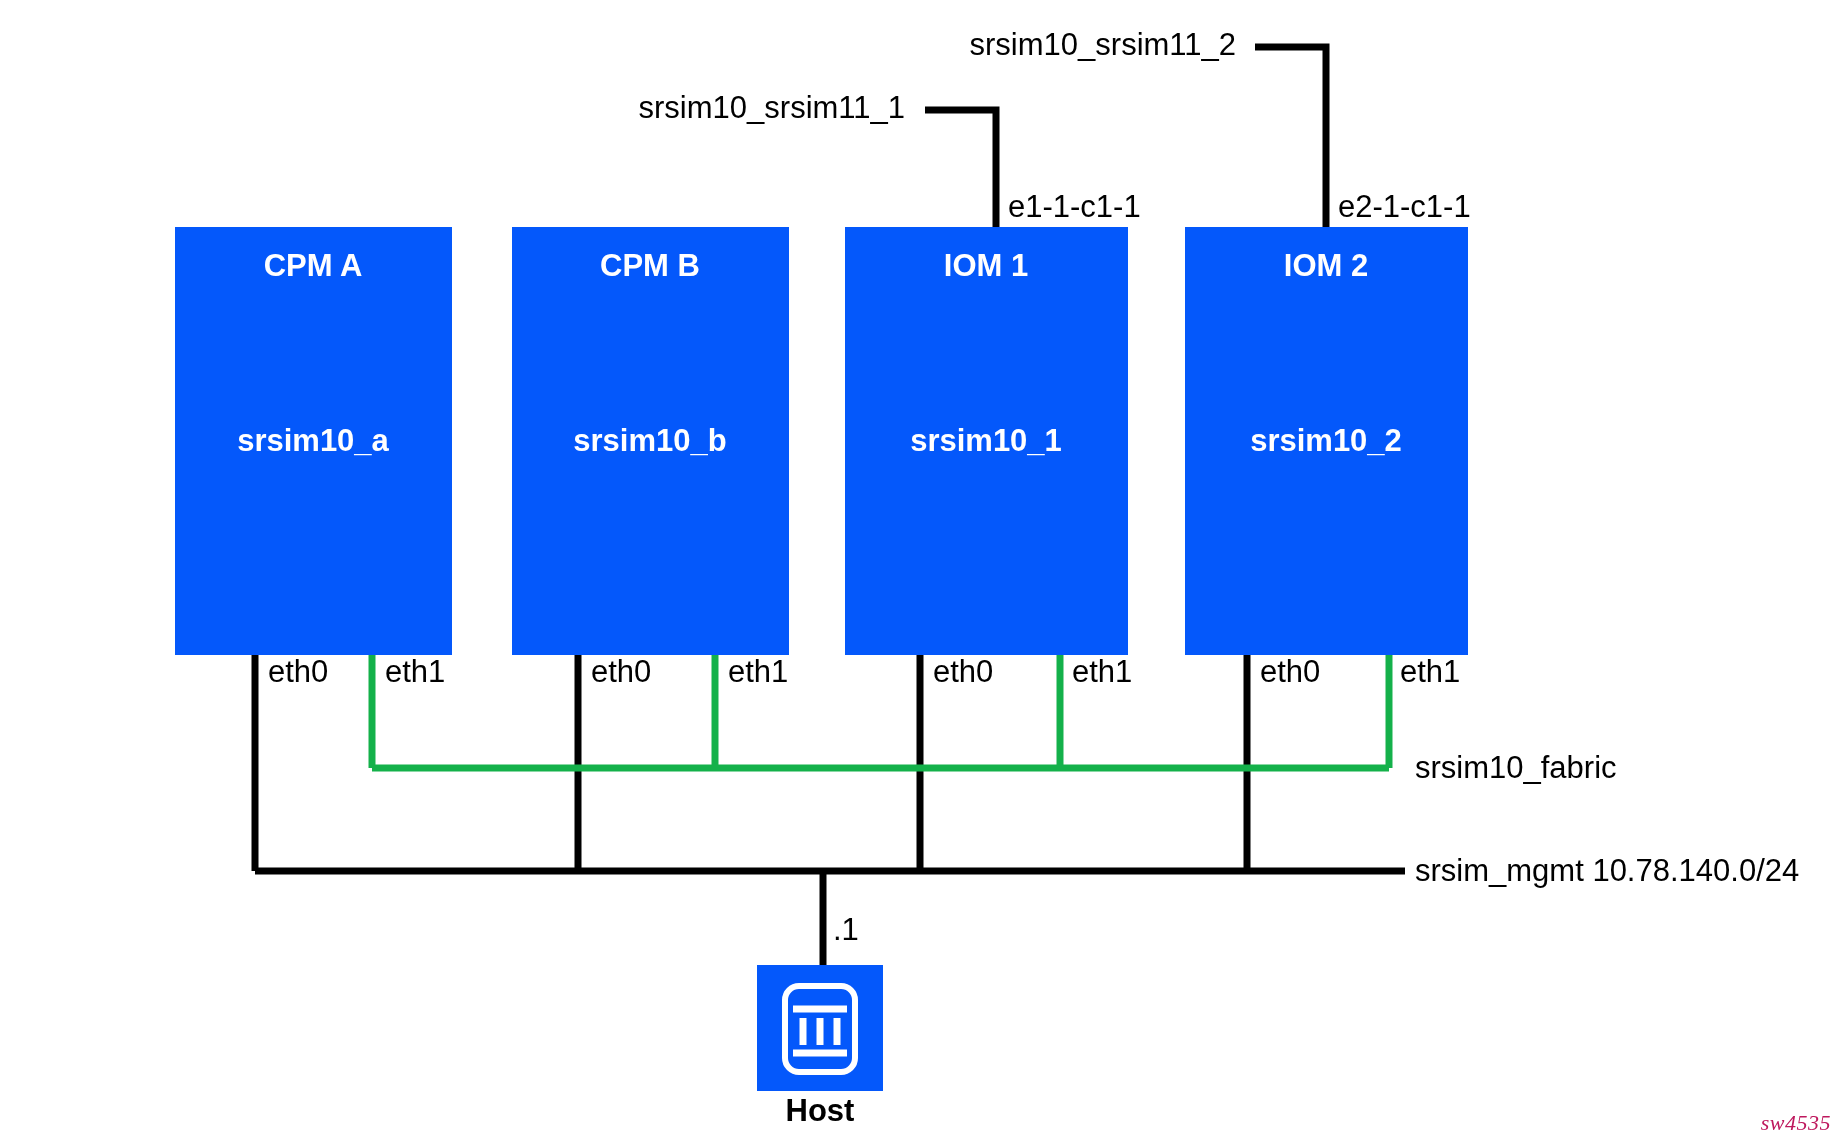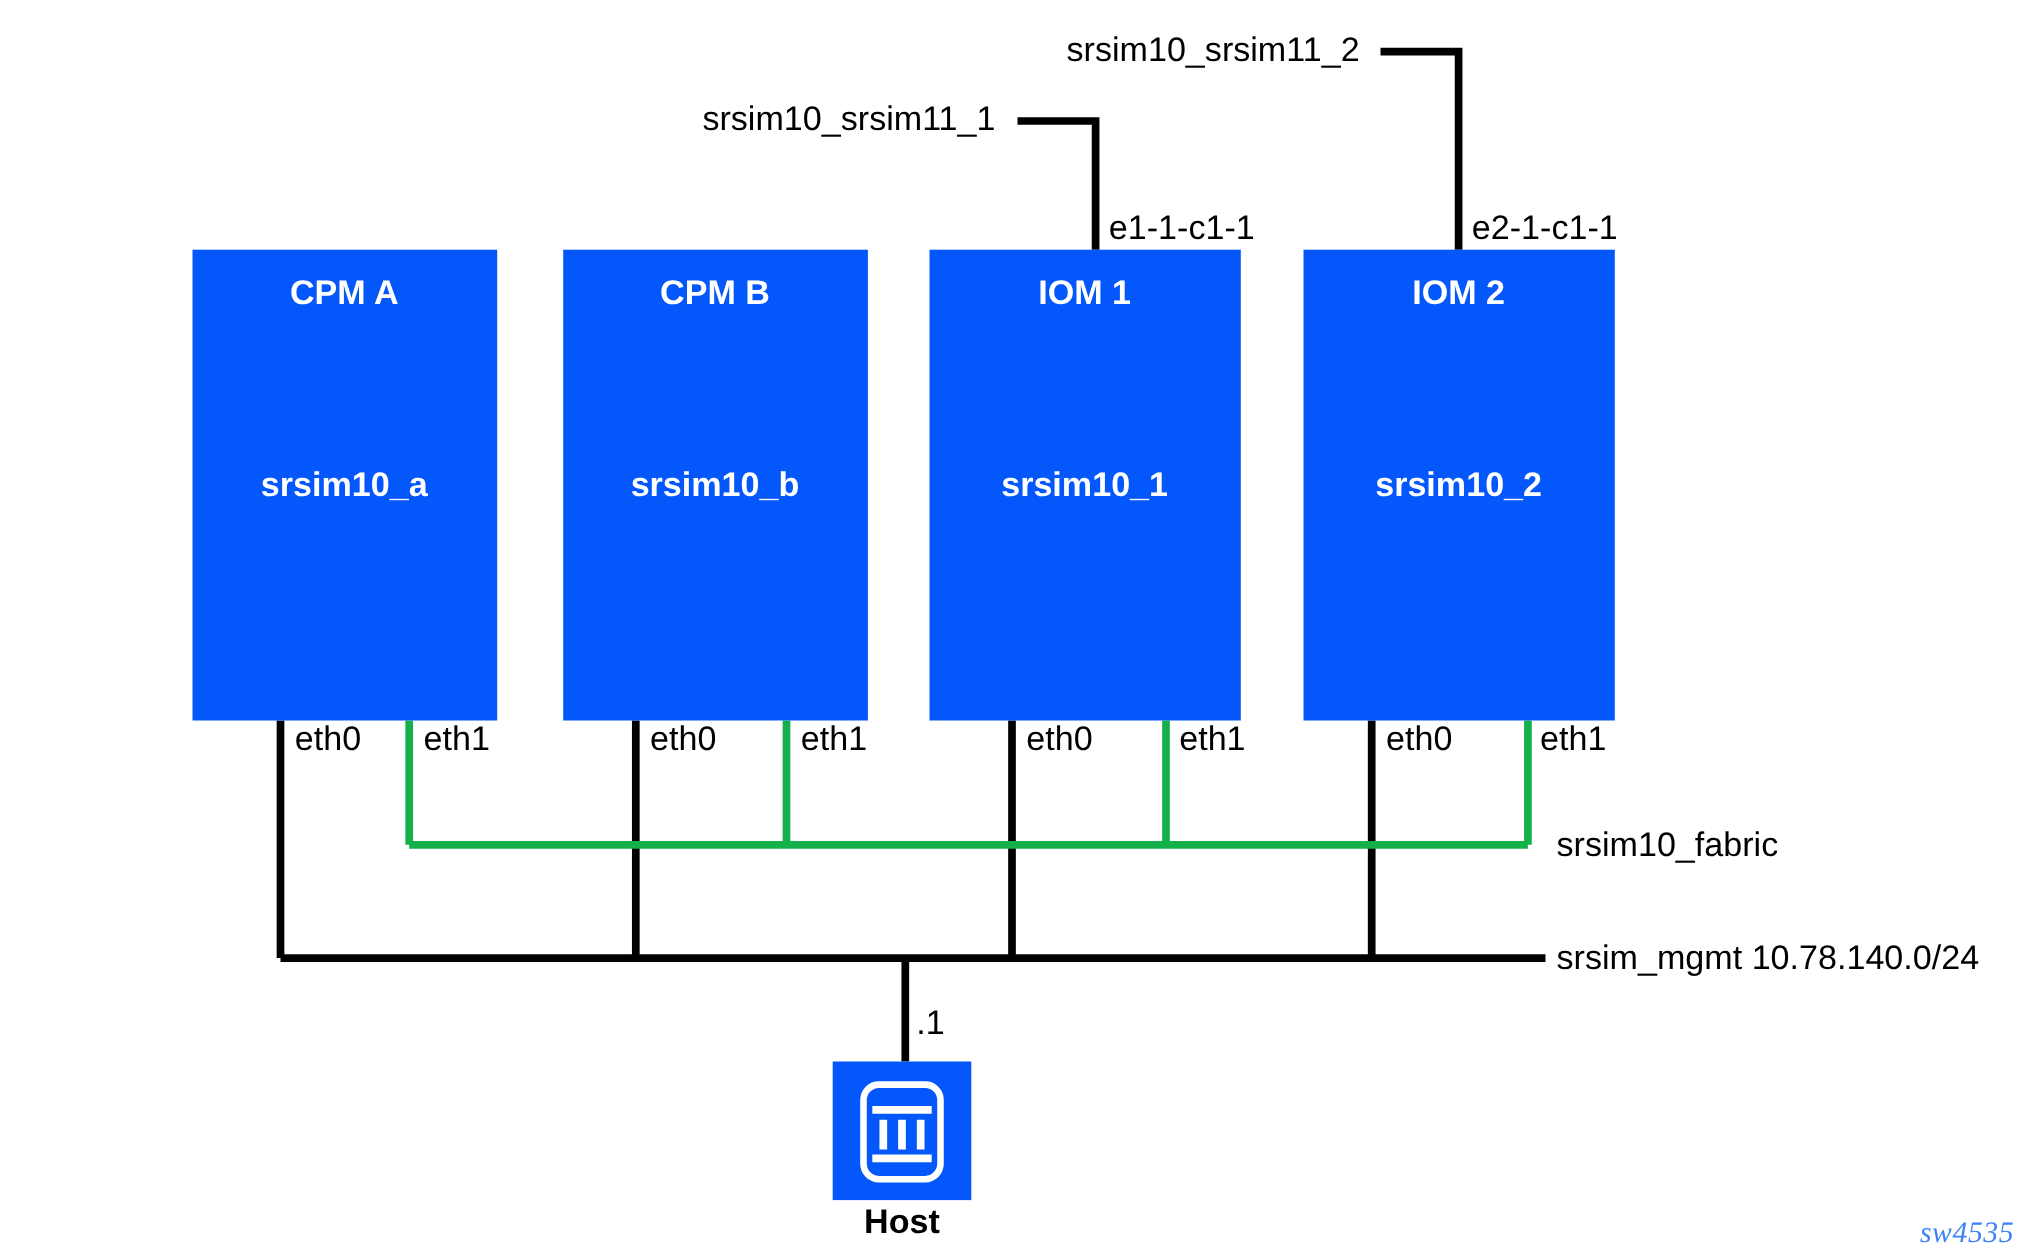--- a/index.html
+++ b/index.html
@@ -84,22 +84,22 @@
     stroke: #ffffff;
     stroke-width: 7;
     stroke-linecap: butt;
   }
   .watermark {
     position: absolute;
     right: 8px;
     bottom: 8px;
     font-family: "Liberation Serif", serif;
     font-style: italic;
-    font-size: 27px;
-    color: #3b82f6;
+    font-size: 22px;
+    color: #be185d;
     letter-spacing: 0.5px;
   }
 </style>
 </head>
 <body>
 
 <div id="diagram-root">
 
   <svg class="canvas" viewBox="0 0 1839 1144" xmlns="http://www.w3.org/2000/svg">
 

